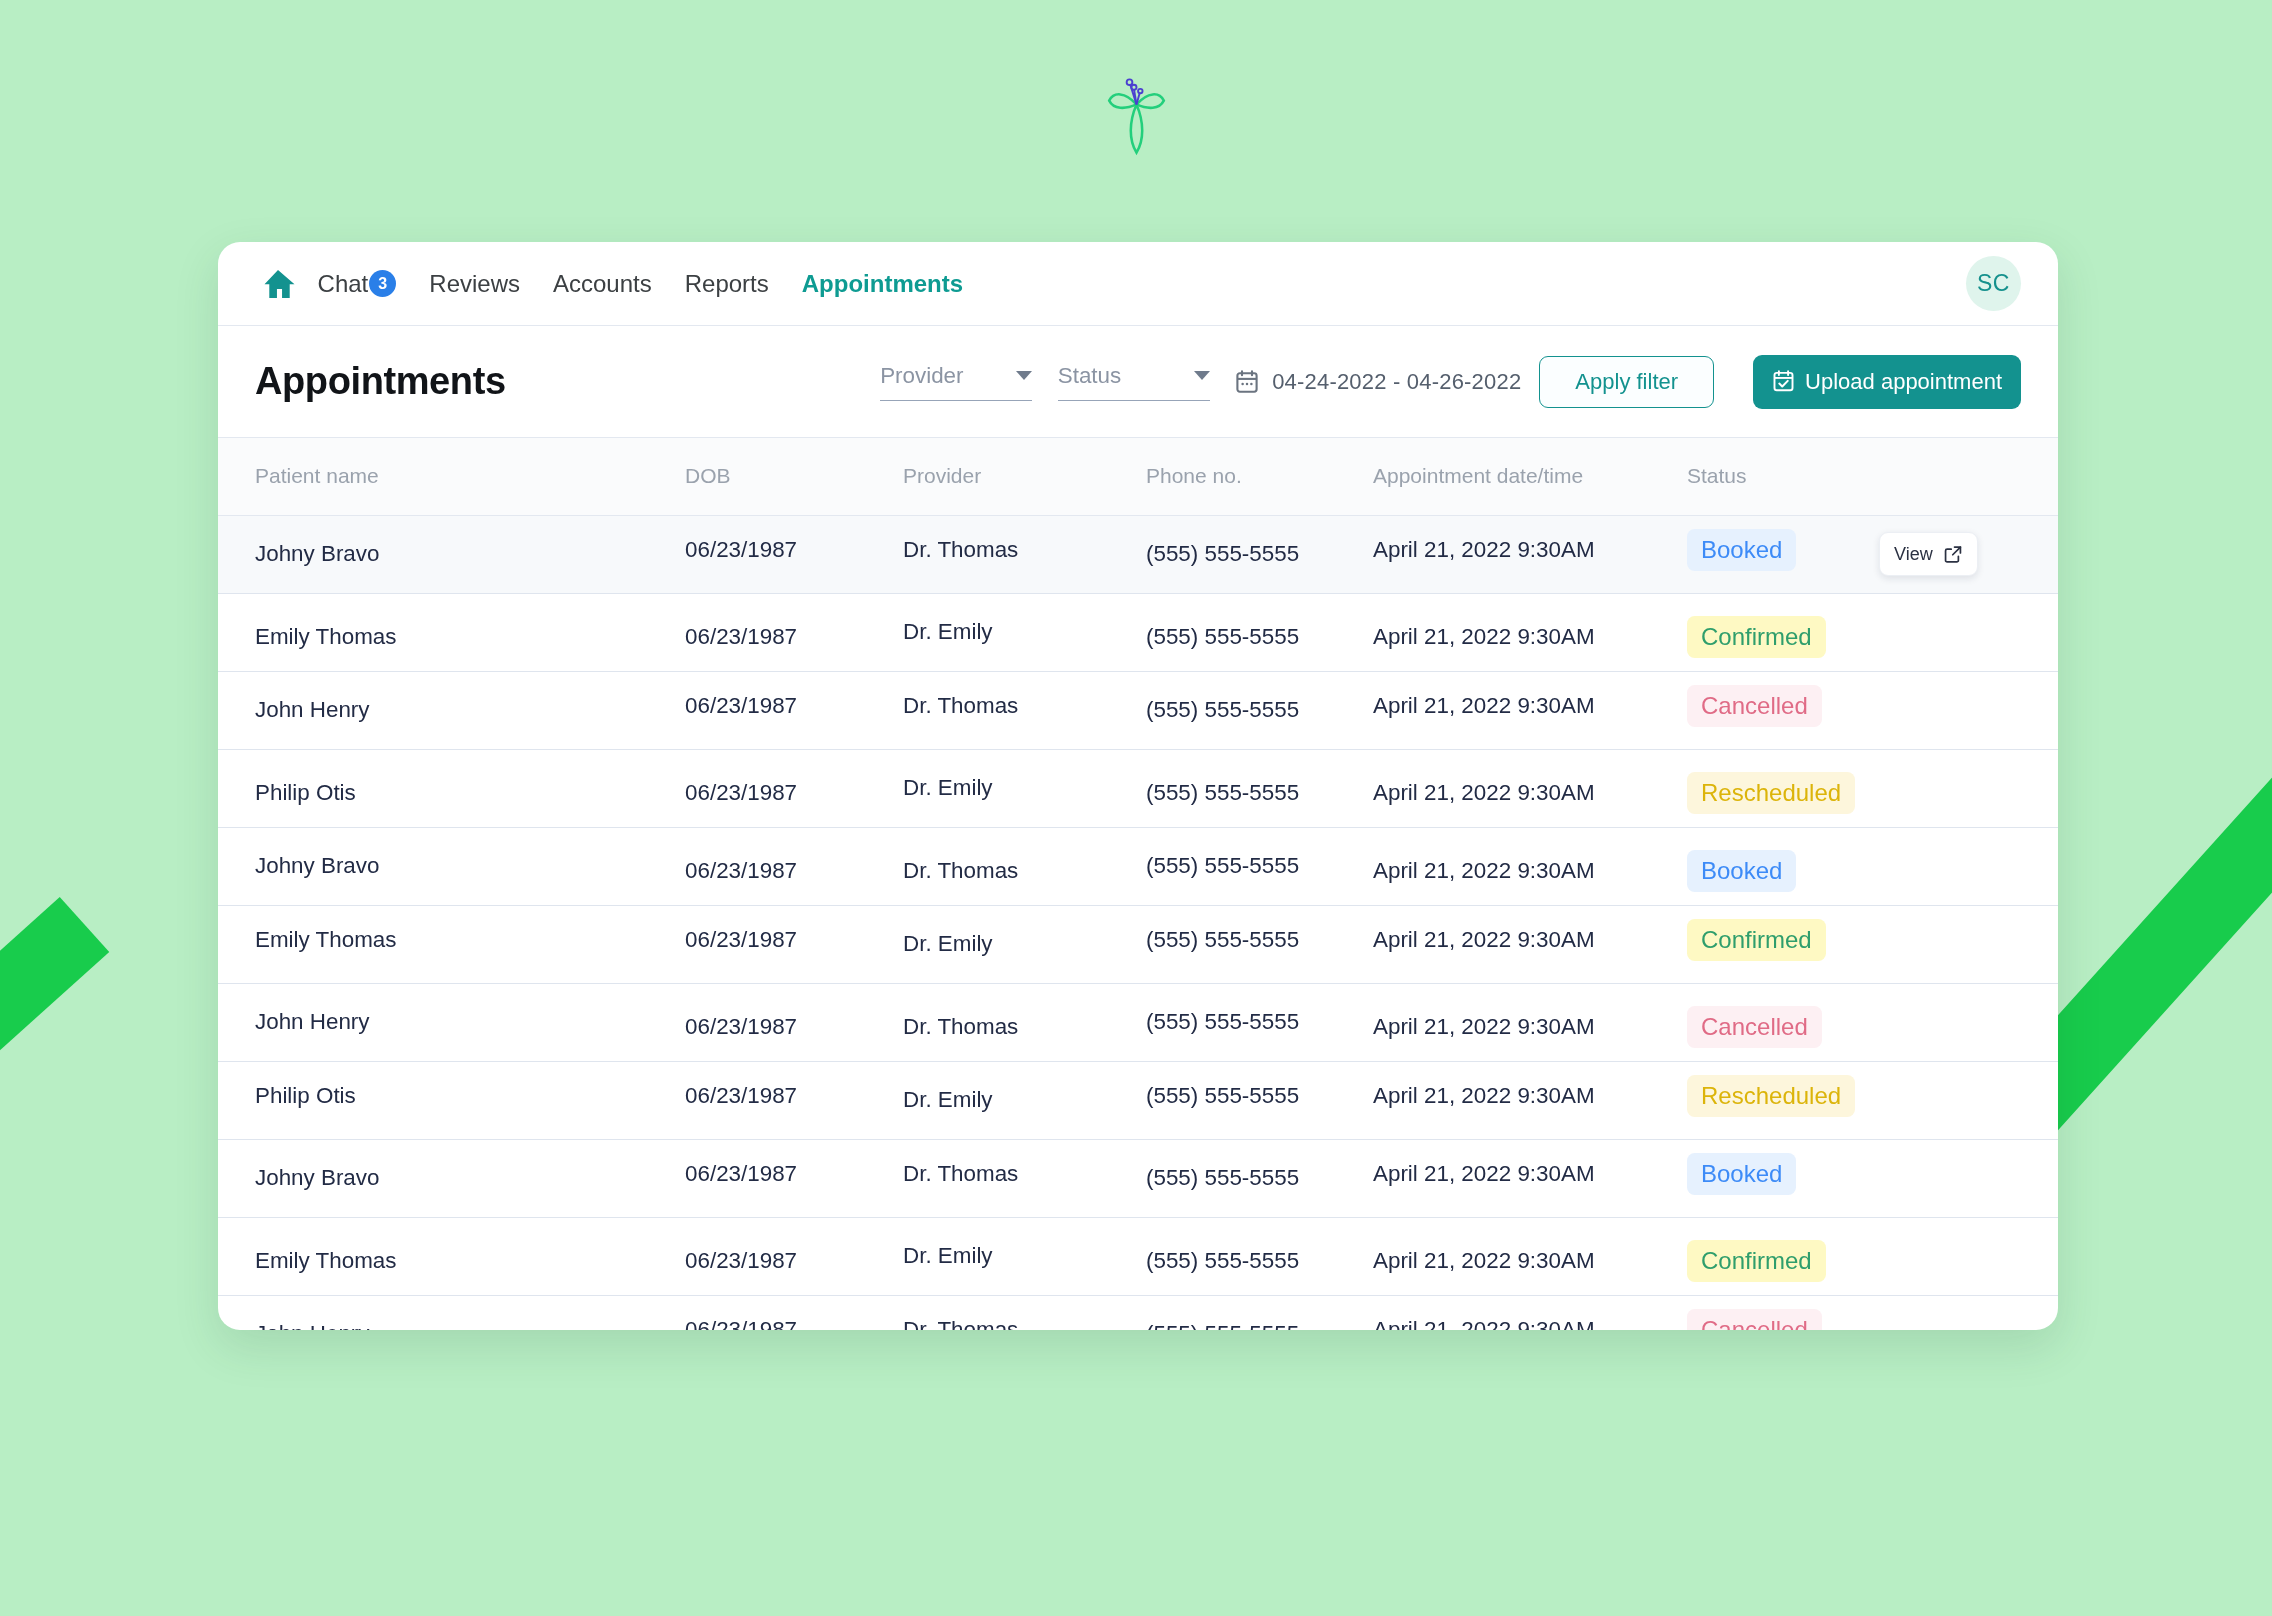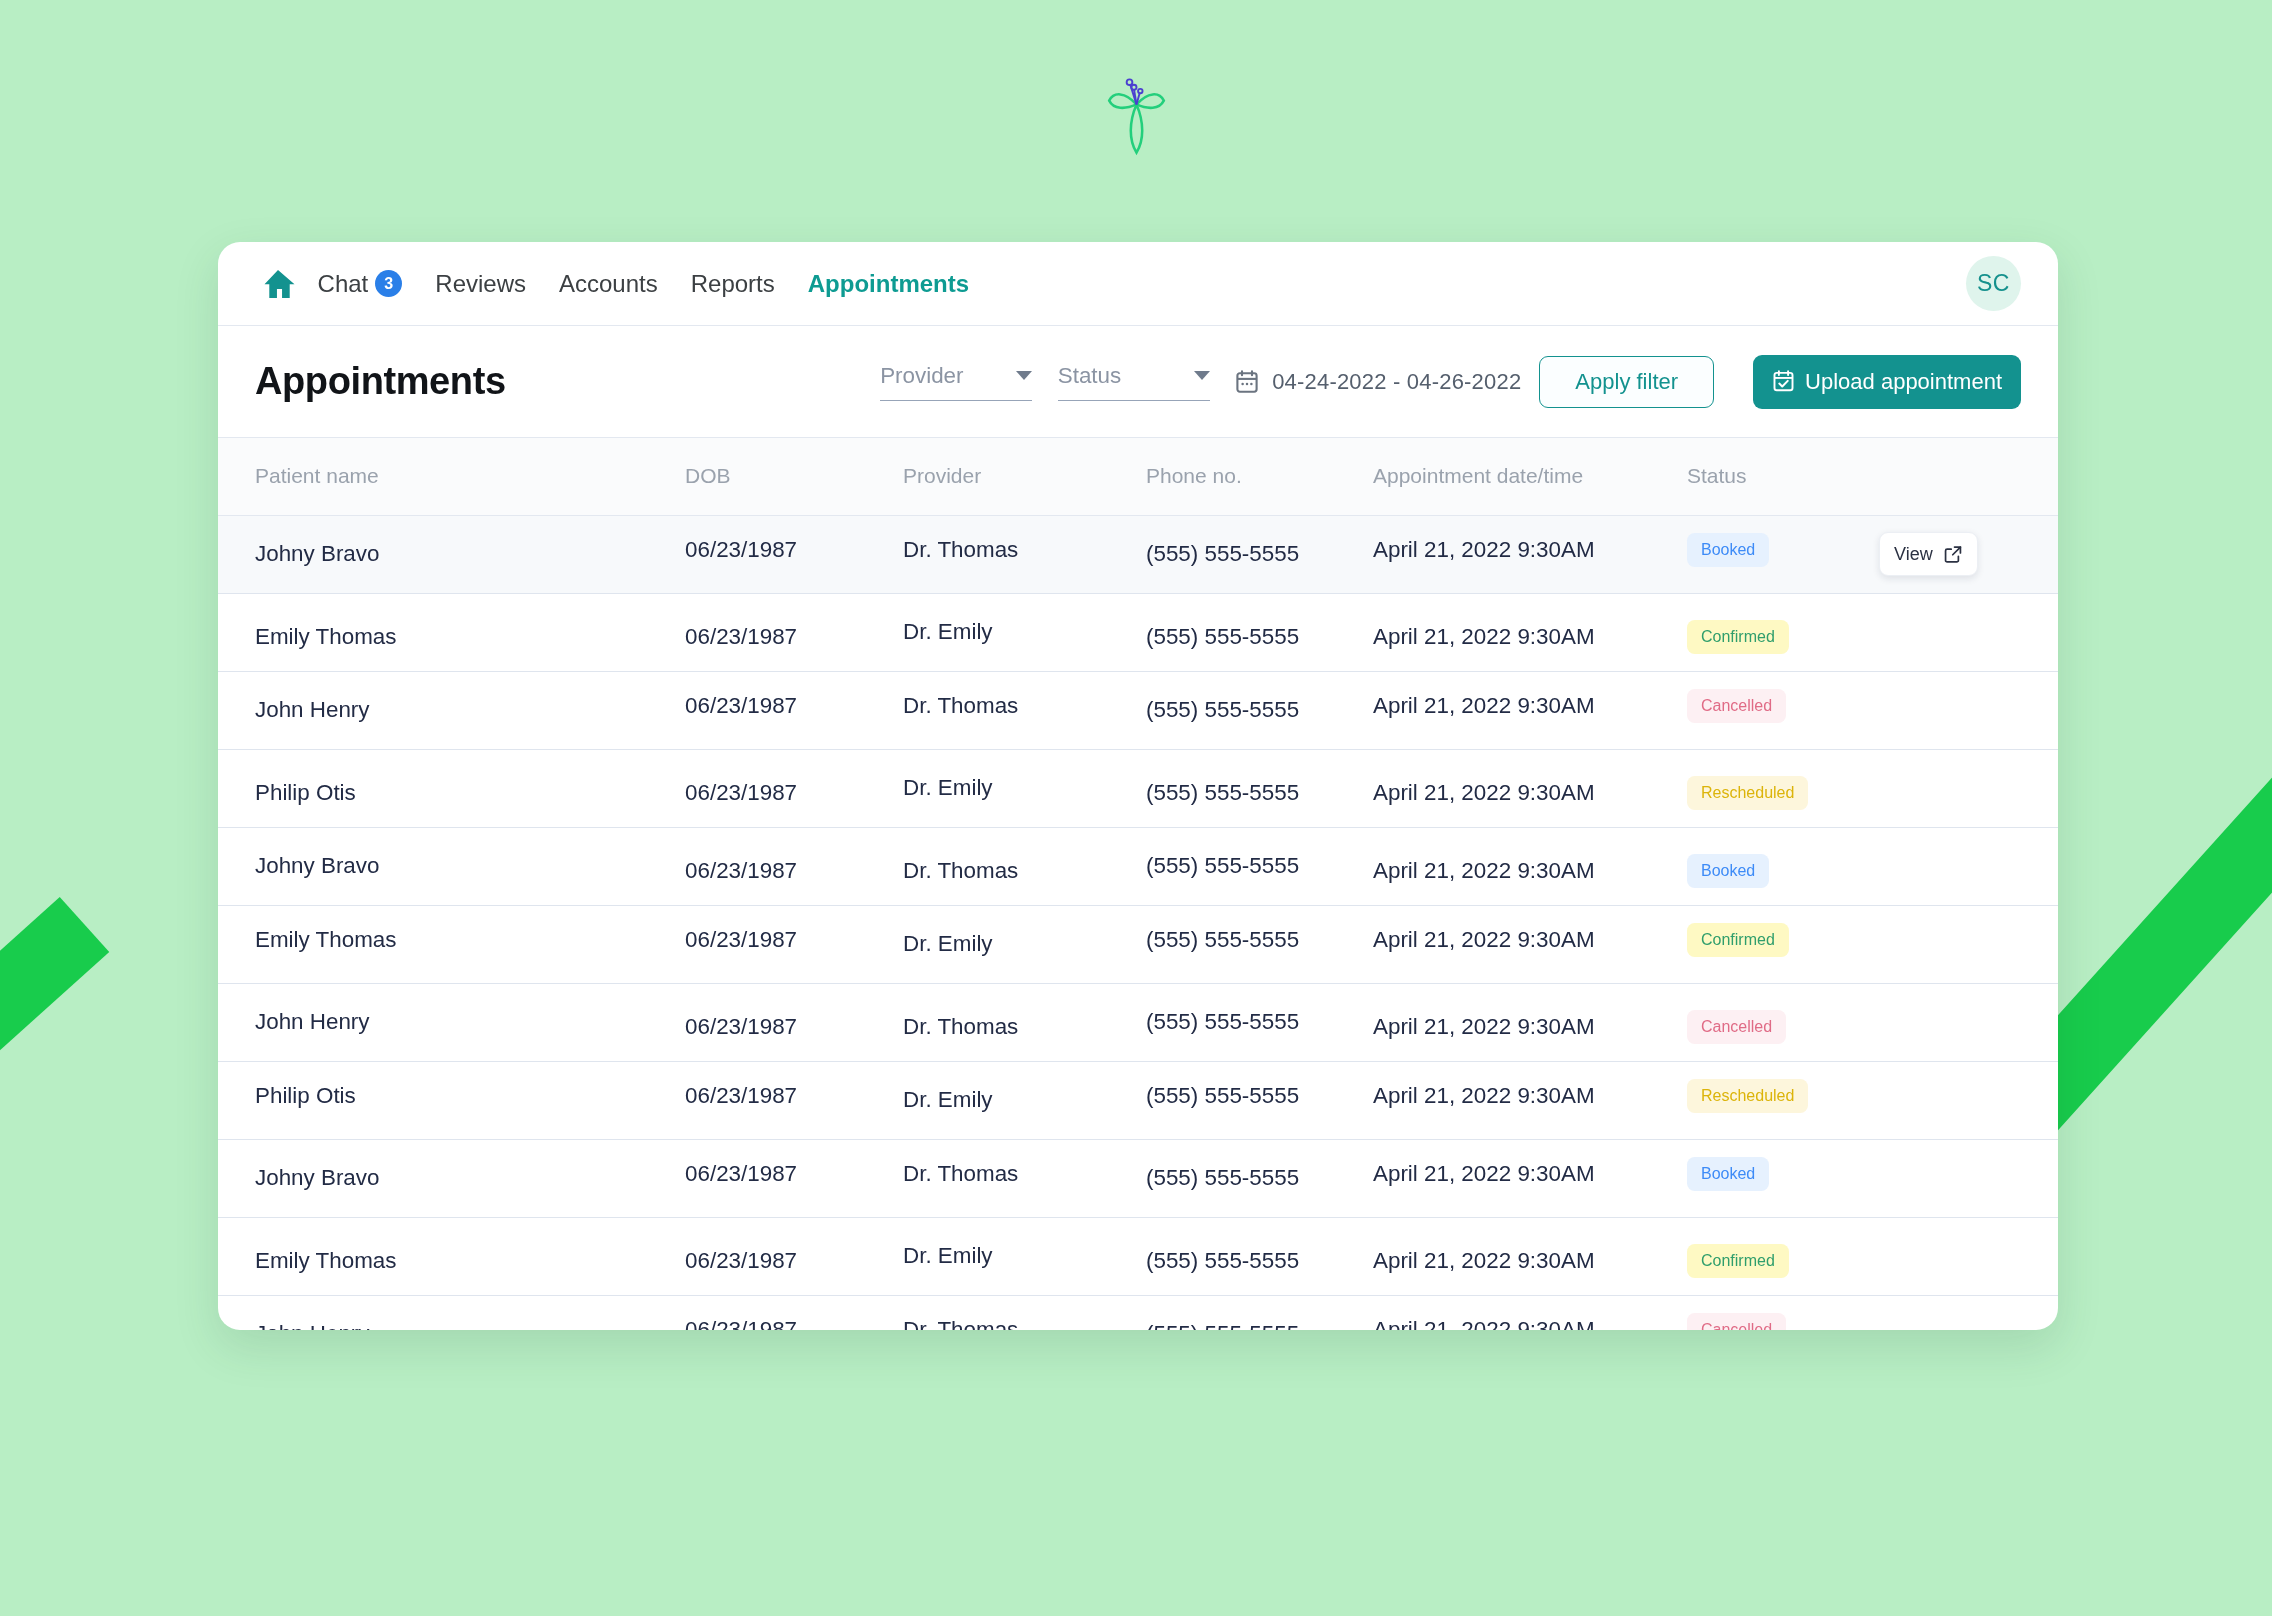--- a/index.html
+++ b/index.html
@@ -98,21 +98,21 @@
     width: 46px; height: 46px;
     margin-right: 16.6px;
   }
   #home-icon-btn svg { width: 36px; height: 36px; display:block; }
   .nav-link {
     font-size: 24px;
     color: #3c4043;
     margin-right: 33px;
     display: flex;
     align-items: center;
-    gap: 7px;
+    gap: 1px;
     white-space: nowrap;
     cursor: pointer;
   }
   .nav-link.active { color: #0e9b92; font-weight: 700; }
   #chat-badge {
     background: #2a7fe8;
     color: #ffffff;
     font-size: 16px;
     font-weight: 700;
     width: 27px; height: 27px;
@@ -254,21 +254,21 @@
 
   .cell-inner { display: block; }
   
   .nudge-up   { position: relative; top: -3.8px; }
   .nudge-down { position: relative; top: 4.5px; }
 
   .badge {
     display: inline-block;
     border-radius: 7.7px;
     padding: 9px 14px;
-    font-size: 16px;
+    font-size: 24px;
     line-height: 1;
     white-space: nowrap;
   }
   .badge-booked      { background: #e6f1fe; color: #3d8bf7; }
   .badge-confirmed   { background: #fef9c3; color: #2f9e6c; }
   .badge-cancelled   { background: #fdf0f3; color: #e06b86; }
   .badge-rescheduled { background: #fdf6dc; color: #dcb40a; }
 
   #view-btn {
     background: #ffffff;

